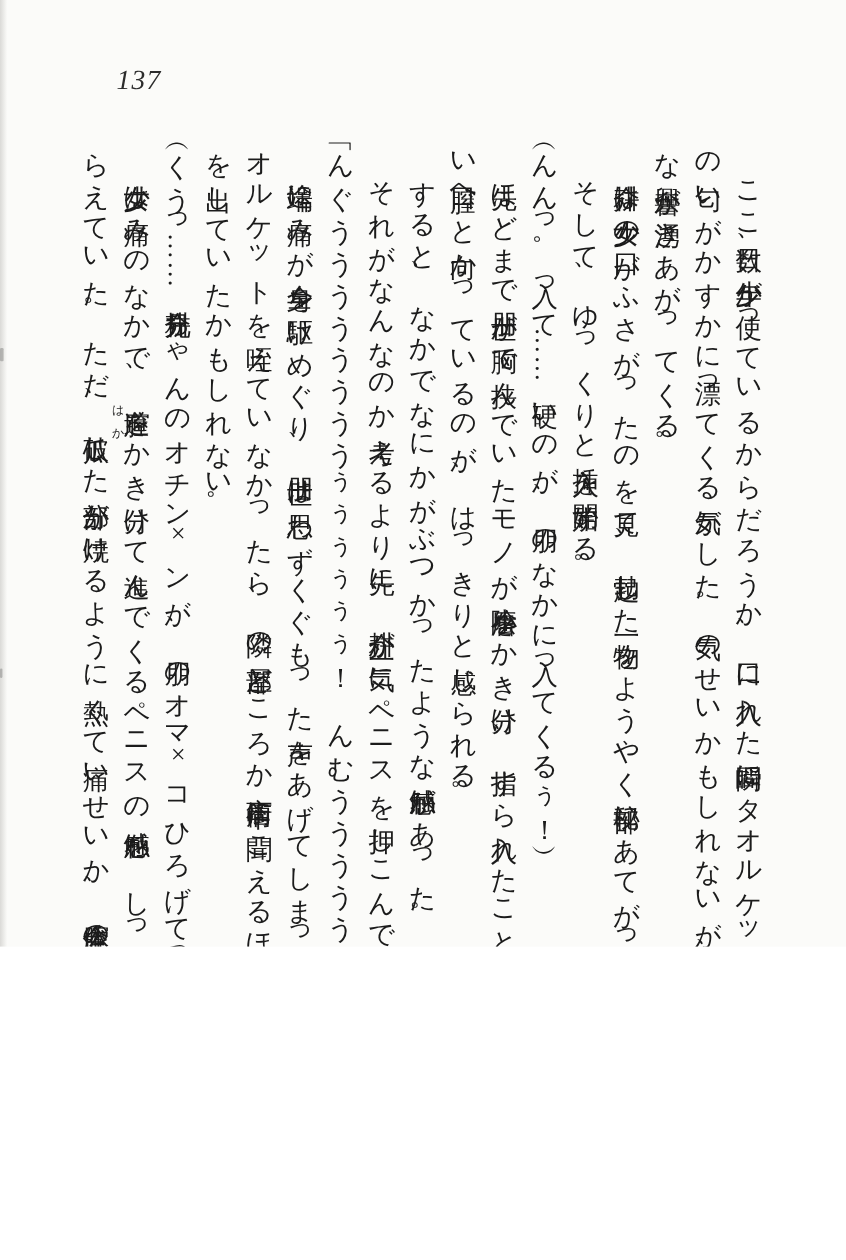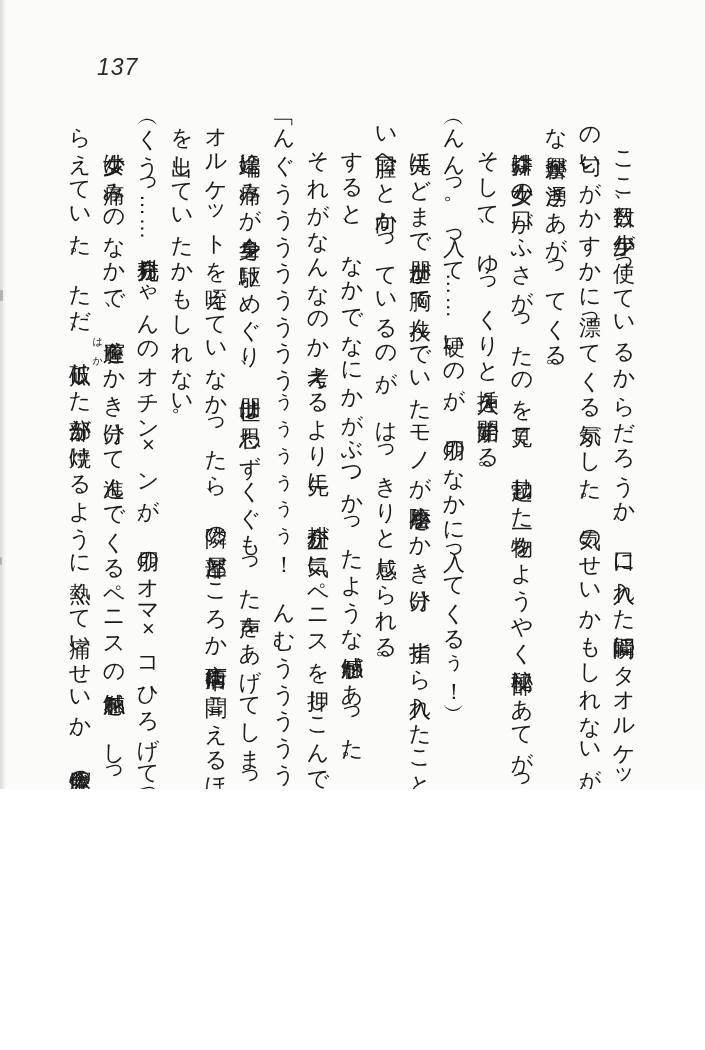--- a/index.html
+++ b/index.html
@@ -6,21 +6,21 @@
     margin: 0;
     padding: 0;
     background: #ffffff;
   }
   .page {
     position: relative;
     width: 705px;
     height: 789px;
     background: #fbfbf9;
     overflow: hidden;
-    font-family: Liberation Sans, sans-serif;
+    font-family: Liberation Serif, serif;
     color: #1b1b1b;
   }
   
   .edge-shadow {
     position: absolute;
     left: 0; top: 0;
     width: 6px; height: 1050px;
     background: linear-gradient(to right, rgba(120,118,112,0.25), rgba(120,118,112,0.0));
     pointer-events: none;
   }

